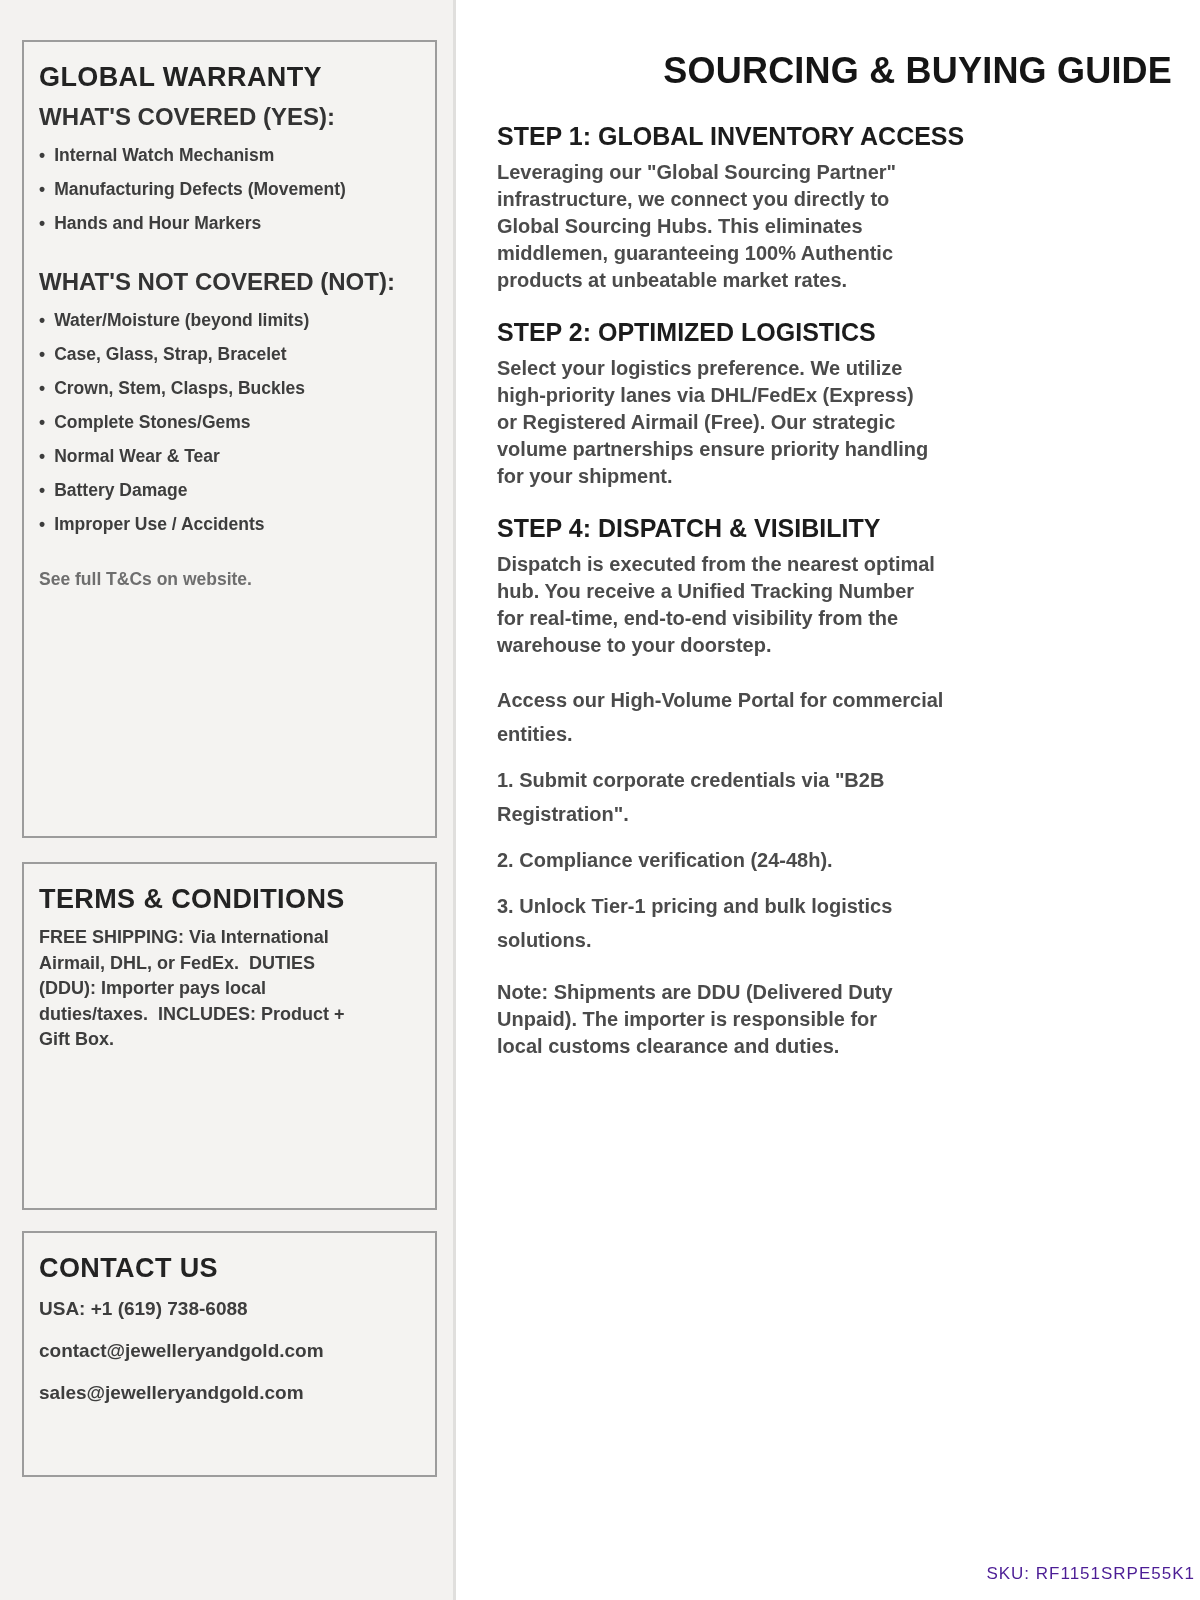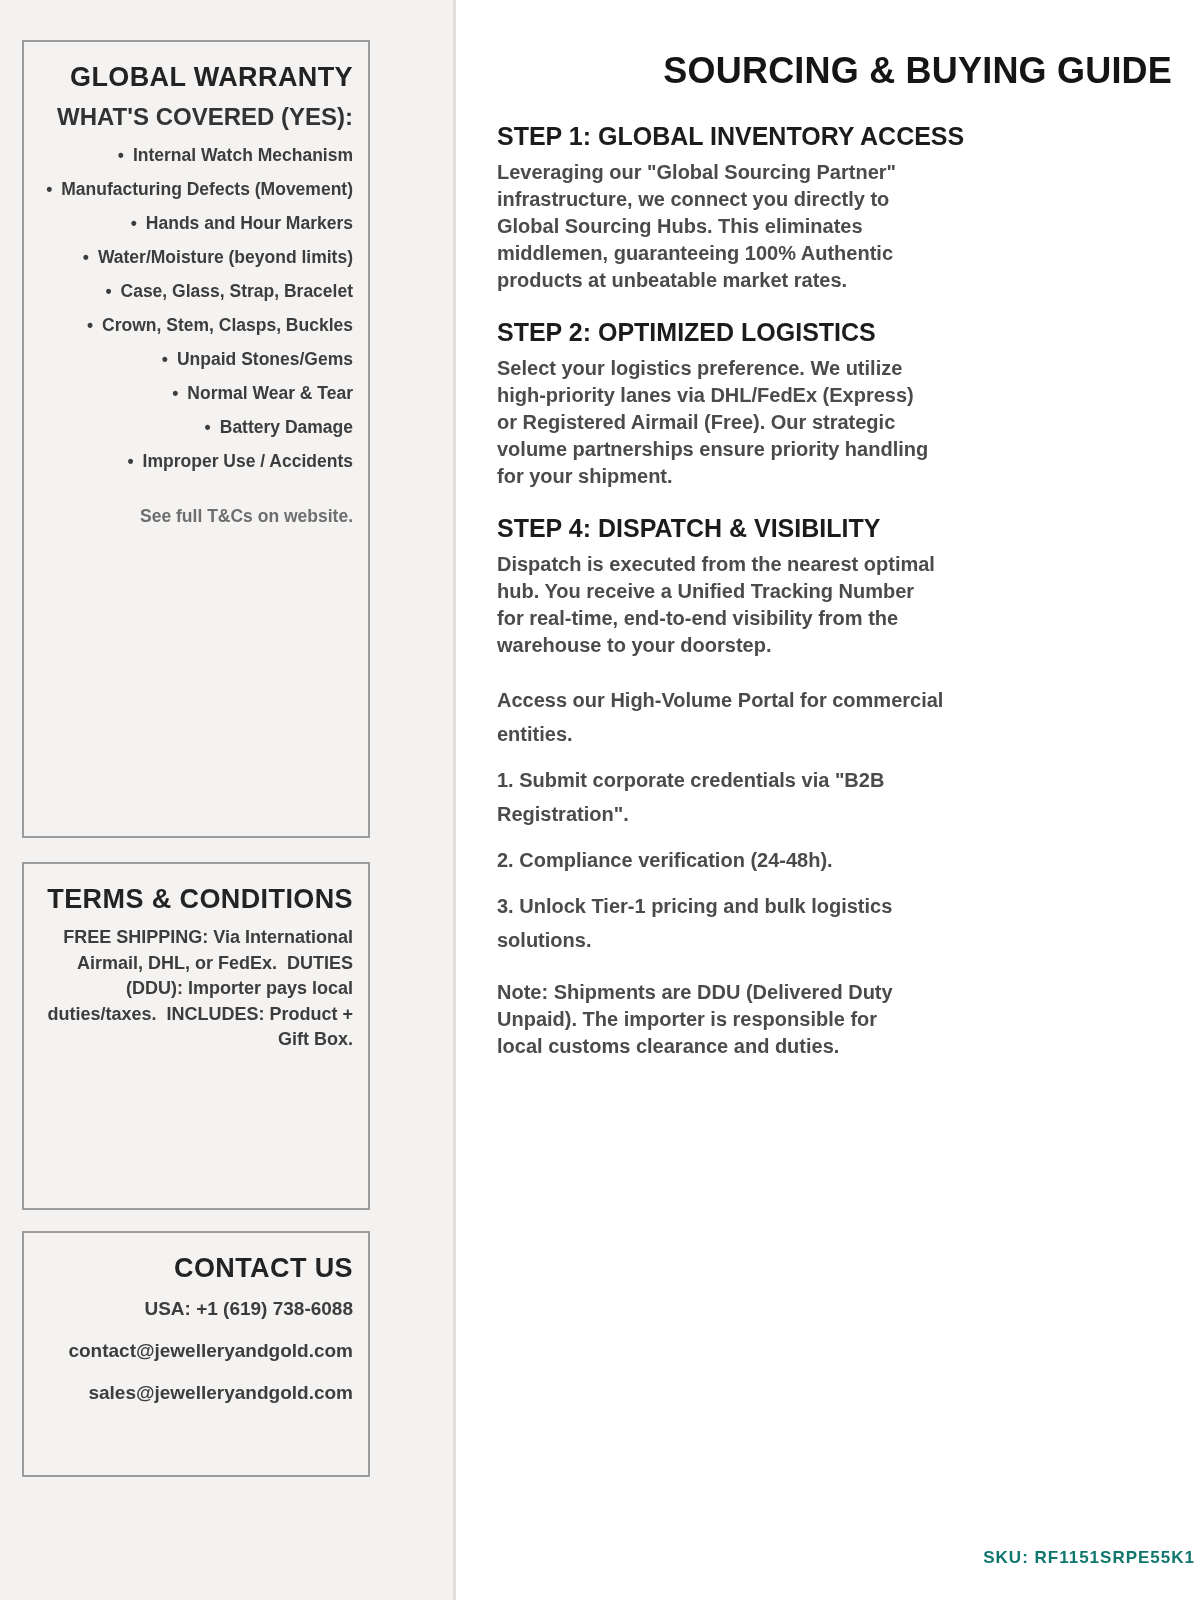--- a/index.html
+++ b/index.html
@@ -16,23 +16,22 @@
   .sidebar {
     position: absolute; left: 0; top: 0;
     width: 456px; height: 1600px;
     background: #f3f2f0;
     border-right: 3px solid #e0dfdd;
   }
   .side-box {
     background: #f4f3f1;
     border: 2px solid #9c9c9c;
     margin-left: 22px;
-    width: 348px;
+    width: 415px;
     padding: 20px 15px 0 15px;
-    text-align: right;
   }
   .box-warranty { margin-top: 40px; height: 798px; }
   .box-terms    { margin-top: 24px; height: 348px; }
   .box-contact  { margin-top: 21px; height: 246px; }
 
   .side-box h2 {
     margin: 0 0 10px;
     font-size: 27px; font-weight: 700;
     color: #232323; letter-spacing: 0.4px;
   }
@@ -92,43 +91,44 @@
     margin: 0 0 12px;
     font-size: 20px; font-weight: 700; color: #4b4b4b;
     line-height: 34px; white-space: pre-wrap;
   }
   .b2b-note {
     margin: 22px 0 0;
     font-size: 20px; font-weight: 700; color: #4b4b4b;
     line-height: 27px; white-space: pre-wrap;
   }
   .sku {
-    position: absolute; right: 5px; bottom: 32px;
-    font-size: 17px; font-weight: 700;
-    color: #0f766e; letter-spacing: 1px;
+    position: absolute; right: 5px; bottom: 16px;
+    font-size: 17px; font-weight: 400;
+    color: #4c1d95; letter-spacing: 1px;
   }
 </style>
 </head>
 <body>
 
 <div class="sidebar">
 
   <div class="side-box box-warranty">
     <h2>GLOBAL WARRANTY</h2>
     <div class="sub-heading">WHAT'S COVERED (YES):</div>
     <ul class="bullet-list">
         <li>Internal Watch Mechanism</li>
         <li>Manufacturing Defects (Movement)</li>
         <li>Hands and Hour Markers</li>
       </ul>
+    <div class="sub-heading second">WHAT'S NOT COVERED (NOT):</div>
     <ul class="bullet-list">
         <li>Water/Moisture (beyond limits)</li>
         <li>Case, Glass, Strap, Bracelet</li>
         <li>Crown, Stem, Clasps, Buckles</li>
-        <li>Unpaid Stones/Gems</li>
+        <li>Complete Stones/Gems</li>
         <li>Normal Wear &amp; Tear</li>
         <li>Battery Damage</li>
         <li>Improper Use / Accidents</li>
       </ul>
     <div class="footnote">See full T&amp;Cs on website.</div>
   </div>
 
   <div class="side-box box-terms">
     <h2>TERMS &amp; CONDITIONS</h2>
     <p class="terms-body">FREE SHIPPING: Via International

